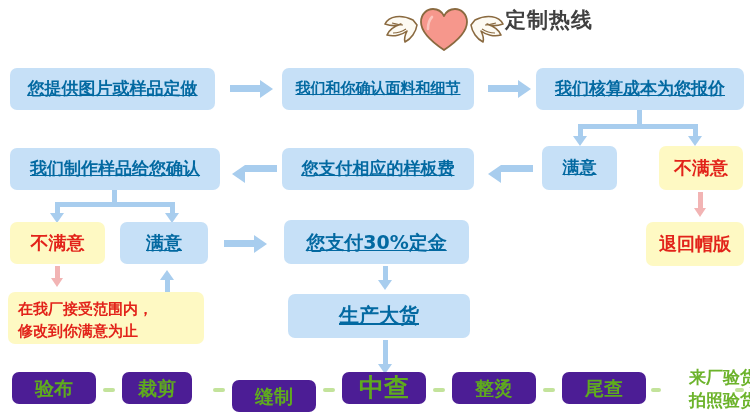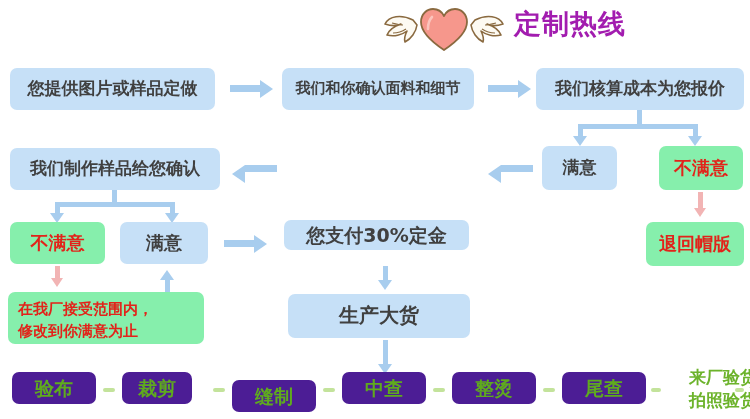--- a/index.html
+++ b/index.html
@@ -34,47 +34,47 @@
     white-space: nowrap;
   }
   #heart-wrap {
     position: absolute;
     left: 383px; top: 4px;
     width: 122px; height: 48px;
   }
   #hotline-text {
     position: absolute;
     left: 505px; top: 6px;
-    font-size: 27px;
+    font-size: 21px;
     font-weight: bold;
-    color: #a21caf;
+    color: #404040;
     letter-spacing: 1px;
     white-space: nowrap;
-    margin-left: 9px;
   }
 
   
   .box {
     position: absolute;
     box-sizing: border-box;
     border-radius: 7px;
     display: flex;
     align-items: center;
     justify-content: center;
     text-align: center;
     font-weight: bold;
     line-height: 1.28;
     white-space: nowrap;
   }
   .box-blue {
     background: #c6e0f7;
-    color: #404040;
+    color: #0369a1;
+    text-decoration: underline;
   }
   .box-pink {
-    background: #86efac;
+    background: #fef9c3;
     color: #e2231a;
   }
   .box-green {
     background: #4c1d95;
     color: #5faa1e;
   }
   .box-plain-green {
     color: #6cb32b;
     background: transparent;
   }
@@ -168,20 +168,21 @@
   <div class="vline blue-fill" style="left:578px; top:124px; width:5px; height:14px;"></div>
   <div class="arrow arrow-down-blue" style="left:573px; top:136px;"></div>
   <div class="vline blue-fill" style="left:693px; top:124px; width:5px; height:14px;"></div>
   <div class="arrow arrow-down-blue" style="left:688px; top:136px;"></div>
 
   <div class="box box-blue" style="left:10px; top:148px; width:210px; height:42px; font-size:17px;">我们制作样品给您确认</div>
 
   <div class="arrow arrow-left-blue" style="left:232px; top:165px;"></div>
   <div class="hline blue-fill" style="left:245px; top:165px; width:32px; height:7px;"></div>
 
+  <div class="box box-blue" style="left:282px; top:148px; width:192px; height:42px; font-size:17px;">您支付相应的样板费</div>
 
   <div class="arrow arrow-left-blue" style="left:488px; top:165px;"></div>
   <div class="hline blue-fill" style="left:501px; top:165px; width:32px; height:7px;"></div>
 
   <div class="box box-blue" style="left:542px; top:146px; width:75px; height:44px; font-size:17px;">满意</div>
 
   <div class="box box-pink" style="left:659px; top:146px; width:84px; height:44px; font-size:18px;">不满意</div>
 
   <div class="vline blue-fill" style="left:112px; top:190px; width:5px; height:14px;"></div>
   <div class="hline blue-fill" style="left:55px; top:202px; width:120px; height:5px;"></div>
@@ -193,21 +194,21 @@
   <div class="vline pink-fill" style="left:698px; top:192px; width:5px; height:18px;"></div>
   <div class="arrow arrow-down-pink" style="left:694px; top:208px;"></div>
 
   <div class="box box-pink" style="left:10px; top:222px; width:95px; height:42px; font-size:18px;">不满意</div>
 
   <div class="box box-blue" style="left:120px; top:222px; width:88px; height:42px; font-size:18px;">满意</div>
 
   <div class="hline blue-fill" style="left:224px; top:240px; width:30px; height:7px;"></div>
   <div class="arrow arrow-right-blue" style="left:254px; top:235px;"></div>
 
-  <div class="box box-blue" style="left:284px; top:220px; width:185px; height:30px; font-size:19px;">您支付30%定金</div>
+  <div class="box box-blue" style="left:284px; top:220px; width:185px; height:44px; font-size:19px;">您支付30%定金</div>
 
   <div class="box box-pink" style="left:646px; top:222px; width:98px; height:44px; font-size:18px;">退回帽版</div>
 
   <div class="vline pink-fill" style="left:55px; top:266px; width:5px; height:14px;"></div>
   <div class="arrow arrow-down-pink" style="left:51px; top:278px;"></div>
 
   <div class="vline blue-fill" style="left:165px; top:280px; width:5px; height:14px;"></div>
   <div class="arrow arrow-up-blue" style="left:160px; top:270px;"></div>
 
   <div class="vline blue-fill" style="left:383px; top:266px; width:5px; height:16px;"></div>
@@ -227,21 +228,21 @@
 
   <div class="box box-green" style="left:12px; top:372px; width:84px; height:32px; font-size:19px;">验布</div>
   <div class="gdash" style="left:103px; top:388px; width:12px;"></div>
 
   <div class="box box-green" style="left:122px; top:372px; width:70px; height:32px; font-size:19px;">裁剪</div>
   <div class="gdash" style="left:213px; top:388px; width:12px;"></div>
 
   <div class="box box-green" style="left:232px; top:380px; width:84px; height:32px; font-size:19px;">缝制</div>
   <div class="gdash" style="left:323px; top:388px; width:12px;"></div>
 
-  <div class="box box-green" style="left:342px; top:372px; width:84px; height:32px; font-size:19px;">中查</div>
+  <div class="box box-green" style="left:342px; top:372px; width:84px; height:32px; font-size:25px;">中查</div>
   <div class="gdash" style="left:433px; top:388px; width:12px;"></div>
 
   <div class="box box-green" style="left:452px; top:372px; width:84px; height:32px; font-size:19px;">整烫</div>
   <div class="gdash" style="left:543px; top:388px; width:12px;"></div>
 
   <div class="box box-green" style="left:562px; top:372px; width:84px; height:32px; font-size:19px;">尾查</div>
   <div class="gdash" style="left:651px; top:388px; width:10px;"></div>
 
   <div class="box box-plain-green" style="left:689px; top:362px; width:78px; height:46px; font-size:17px; white-space:normal; display:block; text-align:left;">
     <div style="line-height:1.35; padding-top:4px;">

